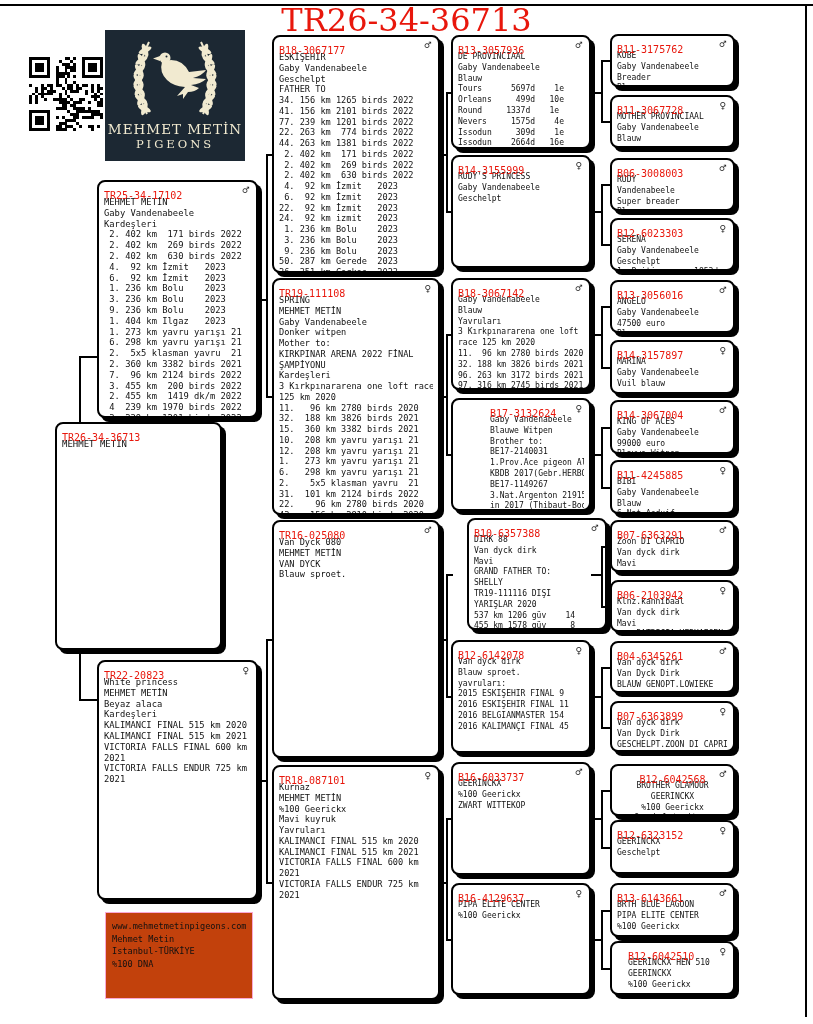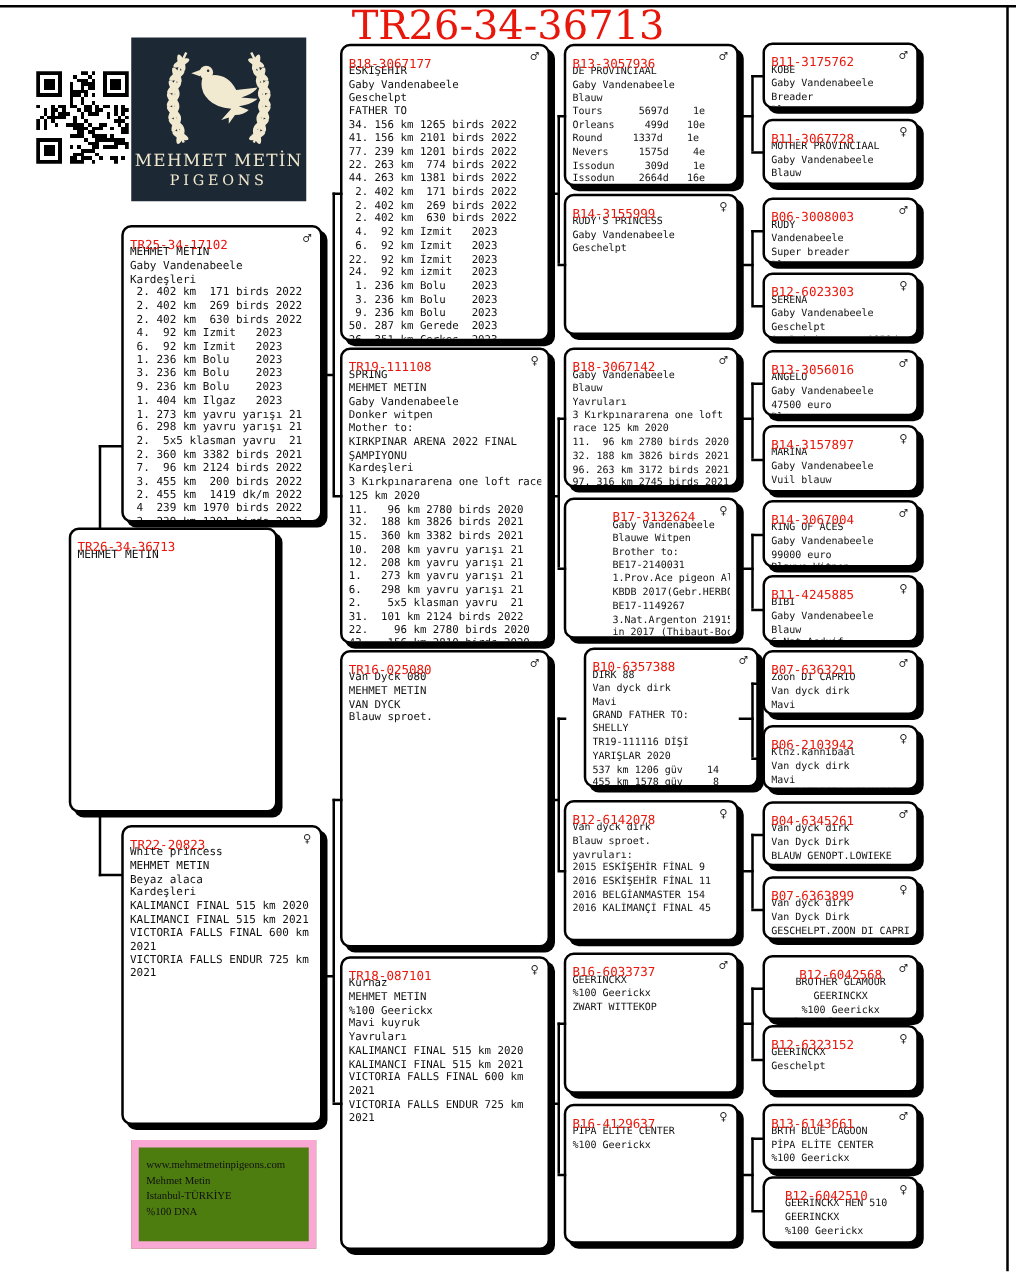--- a/index.html
+++ b/index.html
@@ -19,22 +19,22 @@
   .c3 .ln{font-size:8.0px;line-height:10.8px;}
   .c4 .ln{font-size:8.0px;line-height:10.8px;}
   .subj .ln{font-size:9px;line-height:11px;}
   .conn{position:absolute;background:#000;}
   .logo-card{position:absolute;left:105px;top:30px;width:140px;height:131px;background:#1c2833;
     display:flex;flex-direction:column;align-items:center;justify-content:flex-end;padding-bottom:10px;box-sizing:border-box;}
   .logo-emblem{position:absolute;left:8px;top:2px;width:124px;height:86px;}
   .logo-name{color:#f1ead0;font-family:"DejaVu Serif","Liberation Serif",serif;font-size:13.5px;letter-spacing:1px;line-height:16px;}
   .logo-sub{color:#f1ead0;font-family:"DejaVu Serif","Liberation Serif",serif;font-size:11.5px;letter-spacing:3px;line-height:14px;}
   .qr{position:absolute;left:29px;top:57px;width:74px;height:74px;}
-  .contact-card{position:absolute;left:105px;top:912px;width:148px;height:87px;border:6px solid #f9a8d4;
-    background:#4d7c0f;padding:7px 6px;box-sizing:border-box;font-family:Liberation Serif, serif;}
+  .contact-card{position:absolute;left:105px;top:912px;width:148px;height:87px;border:1px solid #f9a8d4;
+    background:#c2410c;padding:7px 6px;box-sizing:border-box;}
   .contact-card .ln{font-size:8.6px;line-height:12.5px;}
   .footer-link{position:absolute;left:574px;top:997px;font-family:"Liberation Sans","DejaVu Sans",sans-serif;
     font-weight:bold;font-style:italic;font-size:22px;color:#101010;letter-spacing:0;}
 </style>
 </head>
 <body>
 
 <div id="stage">
   <div class="rule" style="left:0;top:4px;width:813px;height:2px;"></div>
   <div class="rule" style="left:805px;top:4px;width:2px;height:1013px;"></div>

